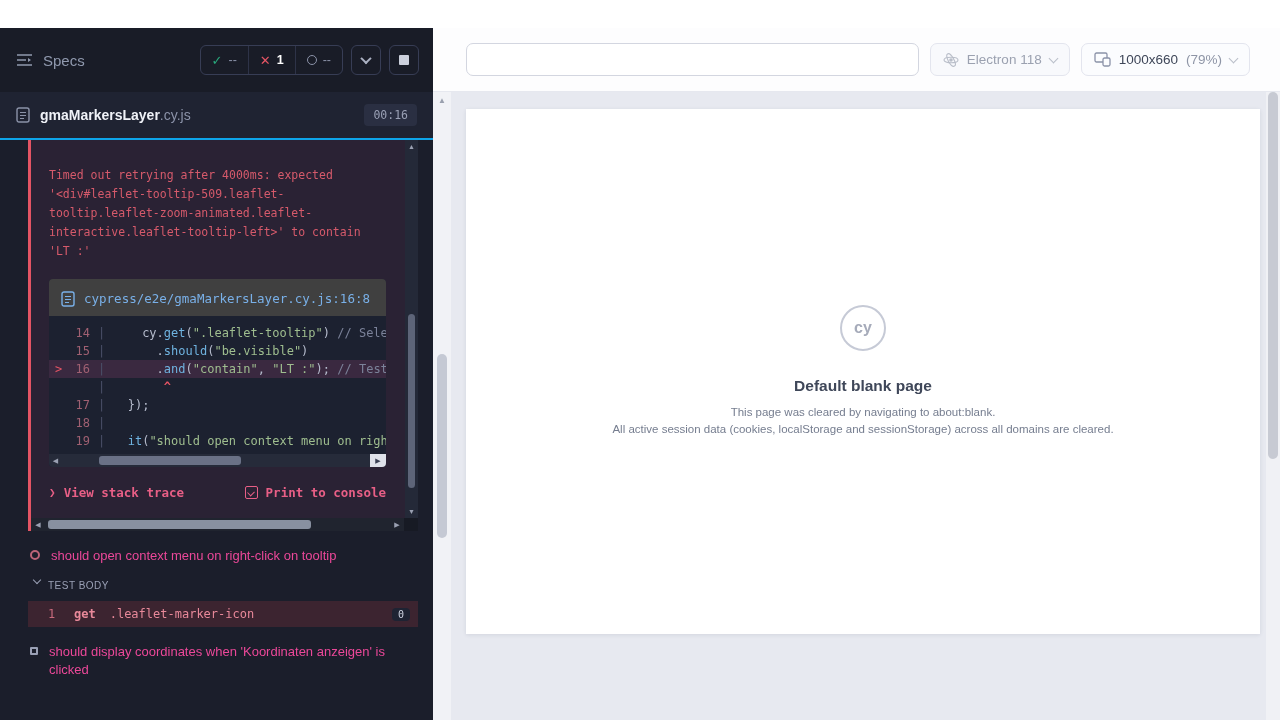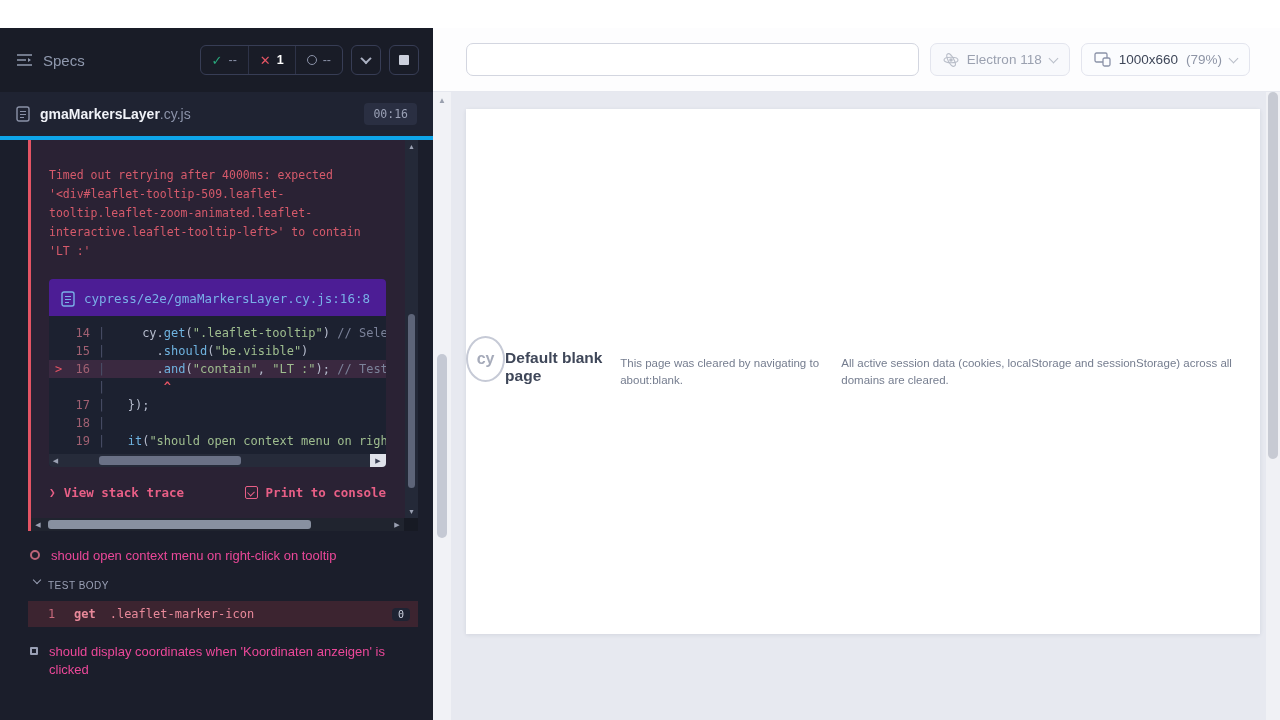--- a/index.html
+++ b/index.html
@@ -15,31 +15,31 @@
   .stat { display:flex; align-items:center; gap:6px; padding:0 11px; font-size:12.5px; color:#8b92a8; height:100%; border-right:1px solid #2e3348; }
   .stat:last-child { border-right:none; }
   .stat .check { color:#28a87c; font-size:13px; }
   .stat .cross { color:#e45464; font-size:13px; }
   .stat.failed .count { color:#ffffff; font-weight:700; }
   .ring { width:10px; height:10px; border:1.5px solid #8b92a8; border-radius:50%; display:inline-block; }
   .icon-btn { width:30px; height:30px; margin-left:8px; border:1px solid #373d55; border-radius:6px; background:transparent; display:flex; align-items:center; justify-content:center; cursor:pointer; }
   .chev { width:8px; height:8px; border-right:2px solid #aab0c2; border-bottom:2px solid #aab0c2; transform:rotate(45deg) translate(-1px,-1px); }
   .stop-sq { width:10px; height:10px; background:#ccd0dc; border-radius:1px; }
 
-  .spec-header { height:48px; flex:none; display:flex; align-items:center; gap:10px; padding:0 16px; background:#1f2332; border-bottom:4px solid #0ea5e9; }
+  .spec-header { height:48px; flex:none; display:flex; align-items:center; gap:10px; padding:0 16px; background:#1f2332; border-bottom:2px solid #0ea5e9; }
   .spec-name { font-size:14px; font-weight:700; color:#f0f2f8; }
   .spec-ext { font-size:14px; color:#8b92a8; font-weight:400; }
   .duration-badge { margin-left:auto; background:#2a2f42; color:#9aa0b5; font-size:11.5px; padding:4px 9px; border-radius:4px; font-family:"DejaVu Sans Mono",monospace; }
 
   .reporter-body { flex:1; overflow:hidden; position:relative; }
 
   .error-block { margin-left:28px; width:390px; background:#2a2234; border-left:3px solid #e45464; position:relative; }
   .error-message { font:11.5px/19px "DejaVu Sans Mono",monospace; color:#d65a6b; padding:26px 46px 14px 18px; overflow-wrap:break-word; }
   .code-frame { margin:4px 32px 0 18px; background:#1c2130; border-radius:4px; overflow:hidden; }
-  .code-frame-header { display:flex; gap:9px; padding:10px 12px 8px 12px; background:#4c1d95; }
+  .code-frame-header { display:flex; gap:9px; padding:10px 12px 8px 12px; background:#404040; }
   .code-frame-file { font:12.5px/19px "DejaVu Sans Mono",monospace; color:#79b0e8; width:300px; word-break:break-all; text-decoration:none; cursor:pointer; }
   .code-lines { padding:8px 0 4px 0; }
   .code-line { display:flex; white-space:pre; font:12px/18px "DejaVu Sans Mono",monospace; color:#b6bccd; padding-left:6px; overflow:hidden; }
   .code-line.highlight { background:#3a2940; }
   .gutter-marker { width:13px; color:#e45464; flex:none; }
   .gutter-num { width:22px; text-align:right; color:#a06072; flex:none; }
   .gutter-pipe { margin:0 8px; color:#4a5068; flex:none; }
   .code-text { flex:1; overflow:hidden; }
   .tok-fn { color:#6fb3e0; }
   .tok-str { color:#9fbe8f; }
@@ -89,21 +89,21 @@
   .main { flex:1; display:flex; flex-direction:column; min-width:0; }
   .topbar { height:64px; flex:none; background:#fdfdfe; border-bottom:1px solid #e6e8ef; display:flex; align-items:center; gap:11px; padding:0 16px 0 15px; }
   .url-input { flex:1; min-width:0; height:33px; border:1px solid #d3d6e0; border-radius:7px; background:#fff; padding:0 12px; font-size:13px; color:#434b5e; outline:none; font-family:inherit; }
   .chip { height:33px; flex:none; display:flex; align-items:center; gap:8px; padding:0 12px; border:1px solid #e3e5ee; border-radius:7px; background:#f8f9fc; cursor:pointer; font-size:13.5px; color:#9ba1b0; }
   .chip.viewport { background:#fbfcfe; }
   .chip .vp-size { color:#3f4759; font-weight:500; }
   .chip .vp-zoom { color:#8e95a6; }
   .chip-chev { width:7px; height:7px; border-right:1.5px solid #b9bec9; border-bottom:1.5px solid #b9bec9; transform:rotate(45deg); margin-top:-3px; }
 
   .aut-backdrop { flex:1; padding:17px 6px 0 15px; }
-  .aut-frame { width:794px; max-width:100%; height:525px; background:#ffffff; box-shadow:0 1px 4px rgba(40,50,80,0.10); display:flex; flex-direction:row; align-items:center; justify-content:center; }
+  .aut-frame { width:794px; max-width:100%; height:525px; background:#ffffff; box-shadow:0 1px 4px rgba(40,50,80,0.10); display:flex; flex-direction:column; align-items:center; justify-content:center; }
   .cy-ring { width:46px; height:46px; border:2px solid #c6cad6; border-radius:50%; display:flex; align-items:center; justify-content:center; font-size:16px; font-weight:600; color:#a6abba; margin-bottom:26px; }
   .blank-title { font-size:15.5px; font-weight:700; color:#3f4759; margin-bottom:9px; }
   .blank-line { font-size:11.5px; color:#757d8f; line-height:17px; }
 
   
   .right-scroll { width:14px; flex:none; display:flex; flex-direction:column; }
   .right-scroll .top { height:64px; flex:none; background:#fdfdfe; border-bottom:1px solid #e6e8ef; }
   .right-scroll .track { flex:1; background:#f0f1f5; position:relative; }
   .right-scroll .thumb { position:absolute; top:0; height:56%; left:2px; width:10px; background:#c7cad3; border-radius:5px; cursor:pointer; }
 </style>

